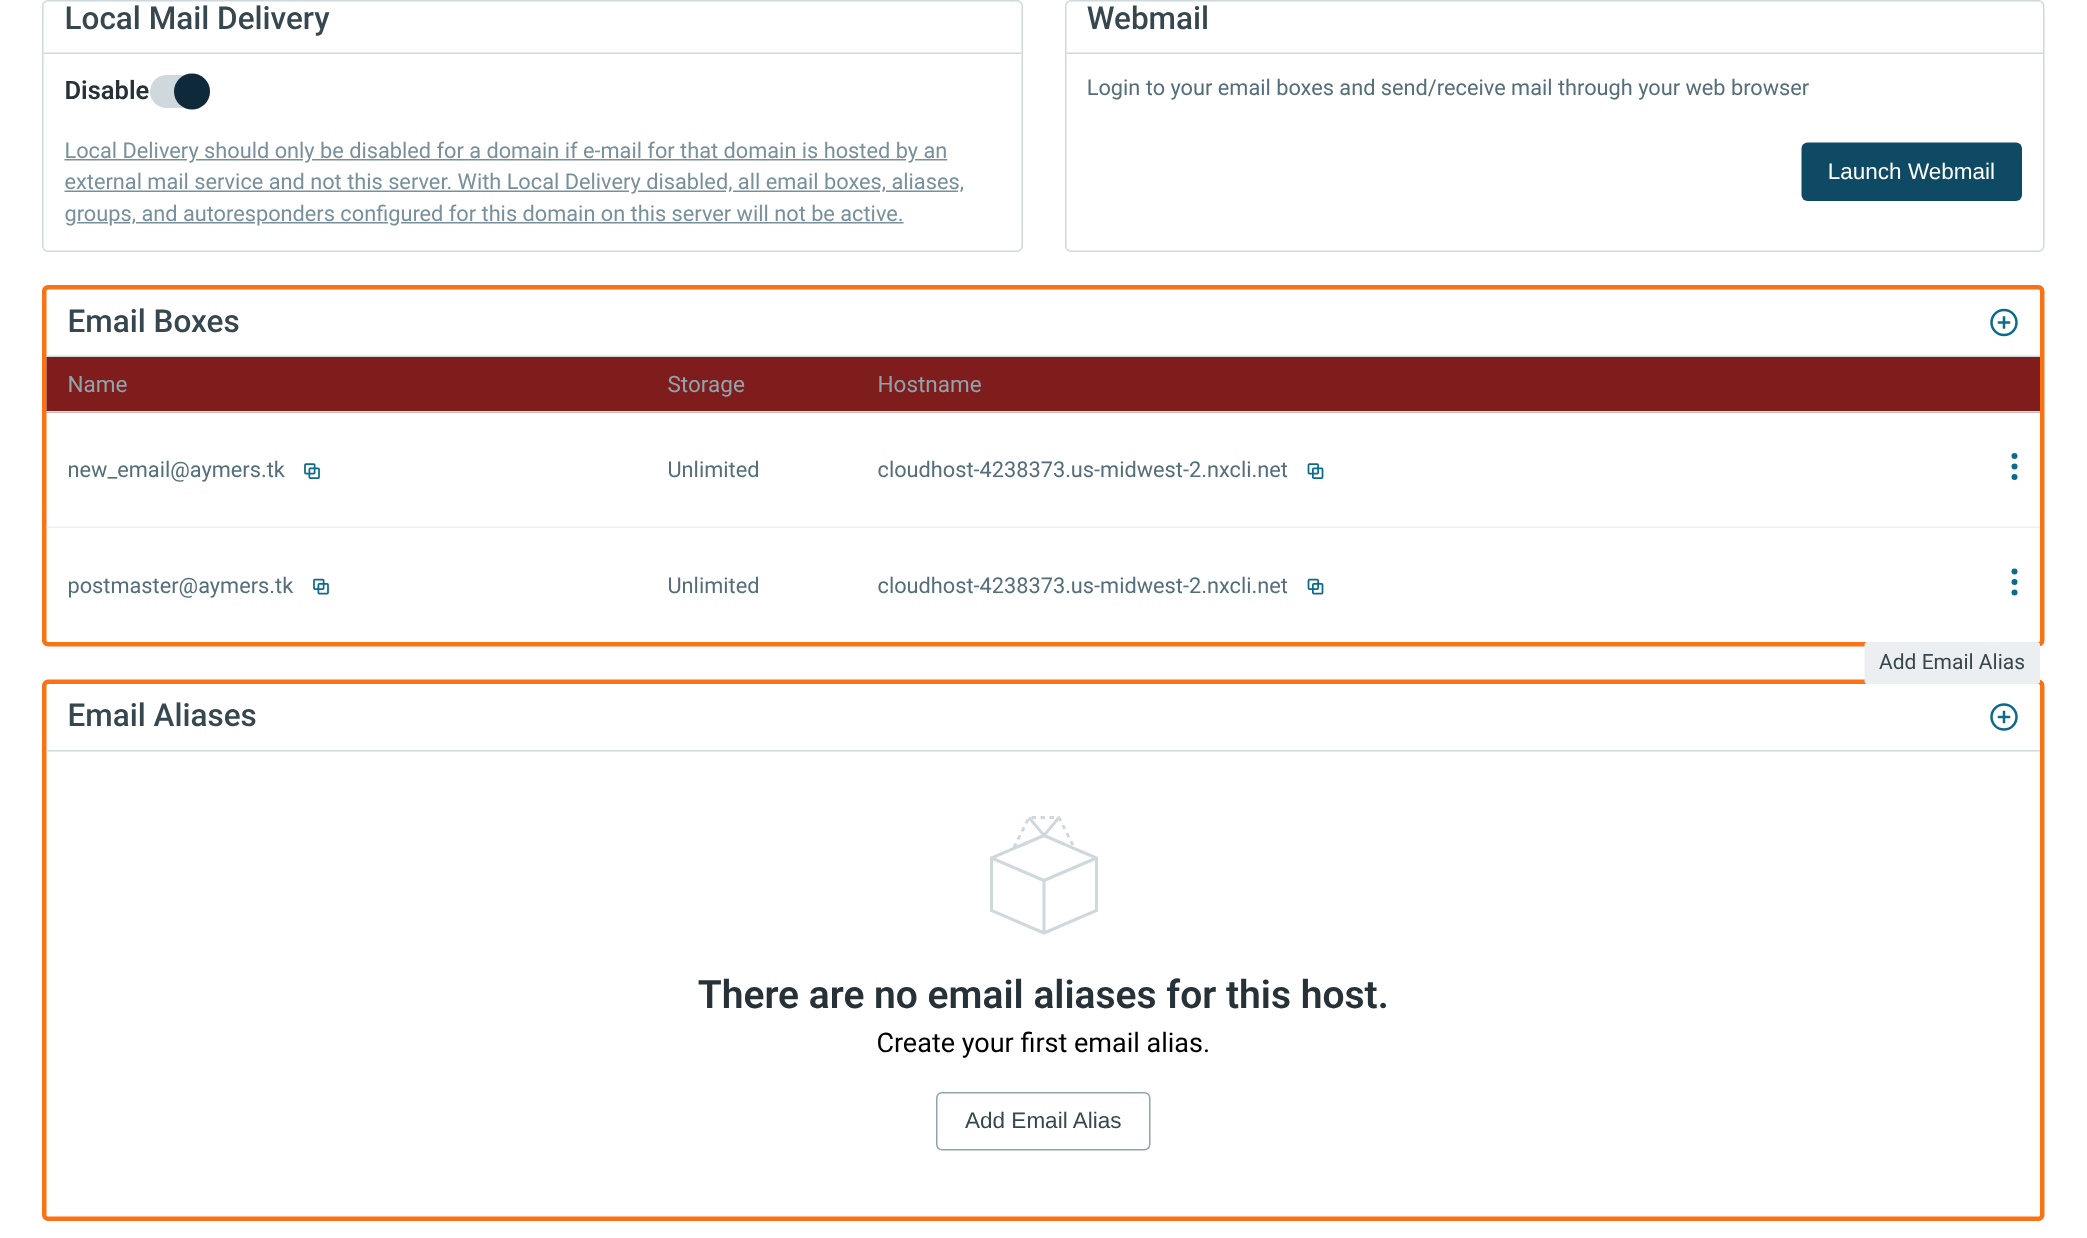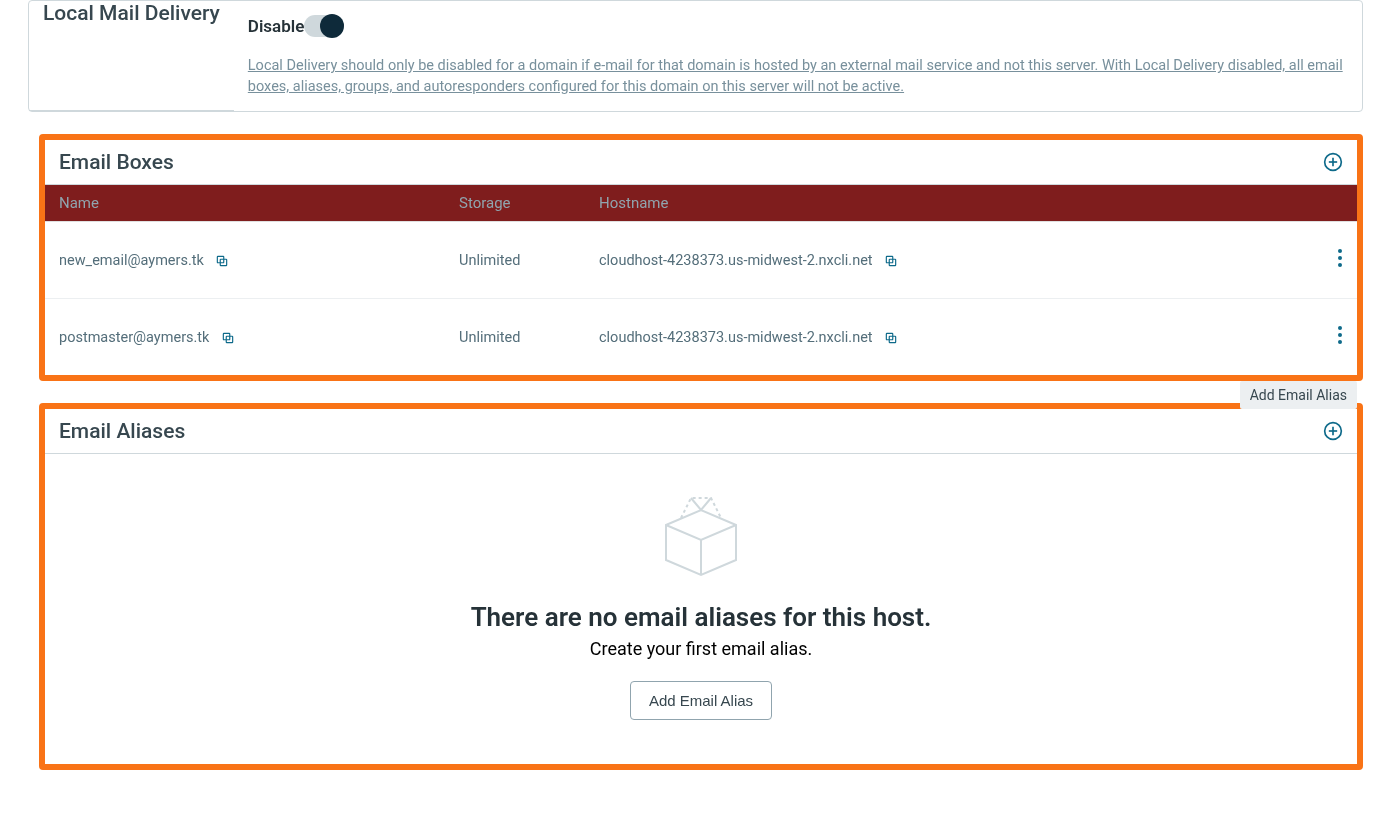--- a/index.html
+++ b/index.html
@@ -13,21 +13,21 @@
     display: flex;
     gap: 28px;
     margin-bottom: 22px;
   }
   .card {
     border: 1px solid #cfd8dc;
     border-radius: 4px;
     background: #fff;
     flex: 1;
     display: flex;
-    flex-direction: row;
+    flex-direction: column;
   }
   .card-header {
     padding: 0 14px 10px 14px;
     border-bottom: 1px solid #cfd8dc;
   }
   .card-title {
     font-size: 21px;
     font-weight: 500;
     color: #37474f;
   }
@@ -77,25 +77,24 @@
     background: #0e4a63;
     color: #fff;
     border: none;
     border-radius: 4px;
     padding: 11px 18px;
     font-size: 15px;
     cursor: pointer;
     float: right;
   }
   .section {
-    border: 6px solid #f97316;
+    border: 3px solid #f97316;
     border-radius: 4px;
     margin-bottom: 22px;
     position: relative;
-    margin-left: 11px;
   }
   .section-header {
     display: flex;
     justify-content: space-between;
     align-items: center;
     padding: 10px 14px;
     border-bottom: 1px solid #cfd8dc;
   }
   .section-title {
     font-size: 21px;
@@ -196,20 +195,29 @@
       <div class="disable-row">
         <div class="disable-label">Disable</div>
         <div class="toggle">
           <div class="toggle-knob"></div>
         </div>
       </div>
       <div class="helper-text">Local Delivery should only be disabled for a domain if e-mail for that domain is hosted by an external mail service and not this server. With Local Delivery disabled, all email boxes, aliases, groups, and autoresponders configured for this domain on this server will not be active.</div>
     </div>
   </div>
 
+  <div class="card">
+    <div class="card-header">
+      <div class="card-title">Webmail</div>
+    </div>
+    <div class="card-body">
+      <div class="webmail-desc">Login to your email boxes and send/receive mail through your web browser</div>
+      <button class="btn-primary">Launch Webmail</button>
+    </div>
+  </div>
 </div>
 
 <div class="section">
   <div class="section-header">
     <div class="section-title">Email Boxes</div>
     <span class="add-icon">
       <svg viewBox="0 0 24 24" fill="none" stroke="currentColor" stroke-width="2">
           <circle cx="12" cy="12" r="10"></circle>
           <line x1="12" y1="7" x2="12" y2="17"></line>
           <line x1="7" y1="12" x2="17" y2="12"></line>

